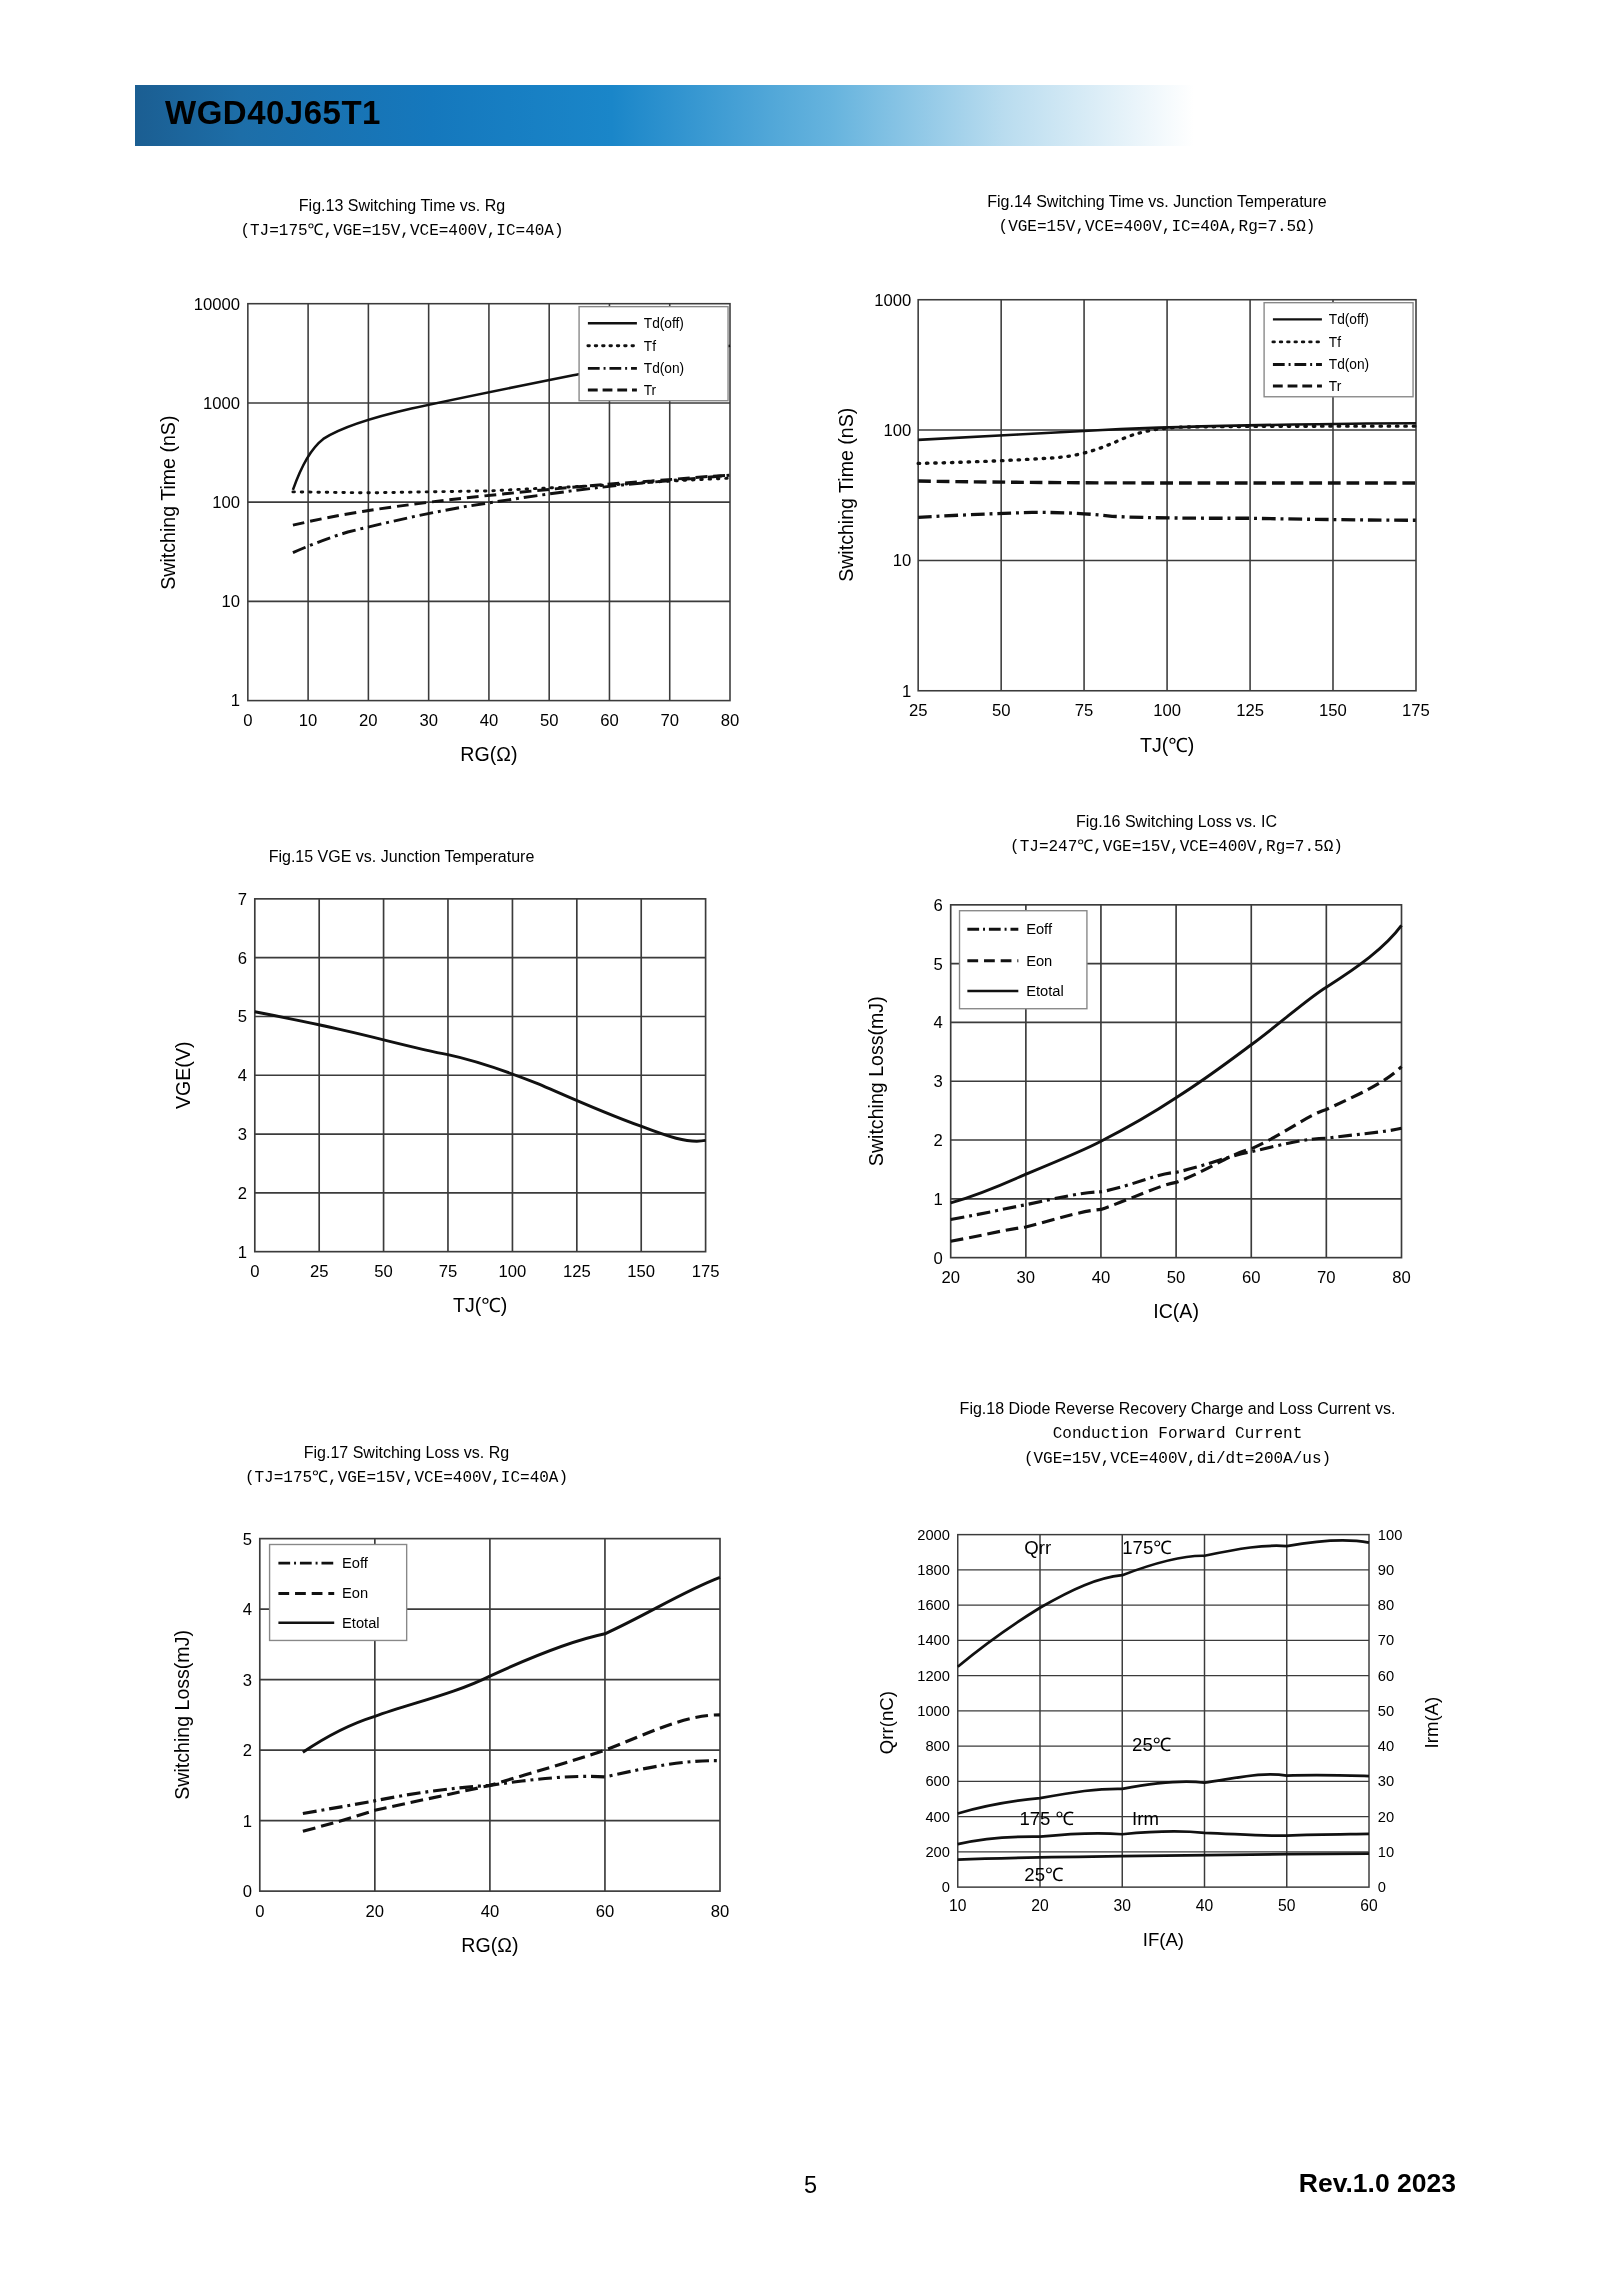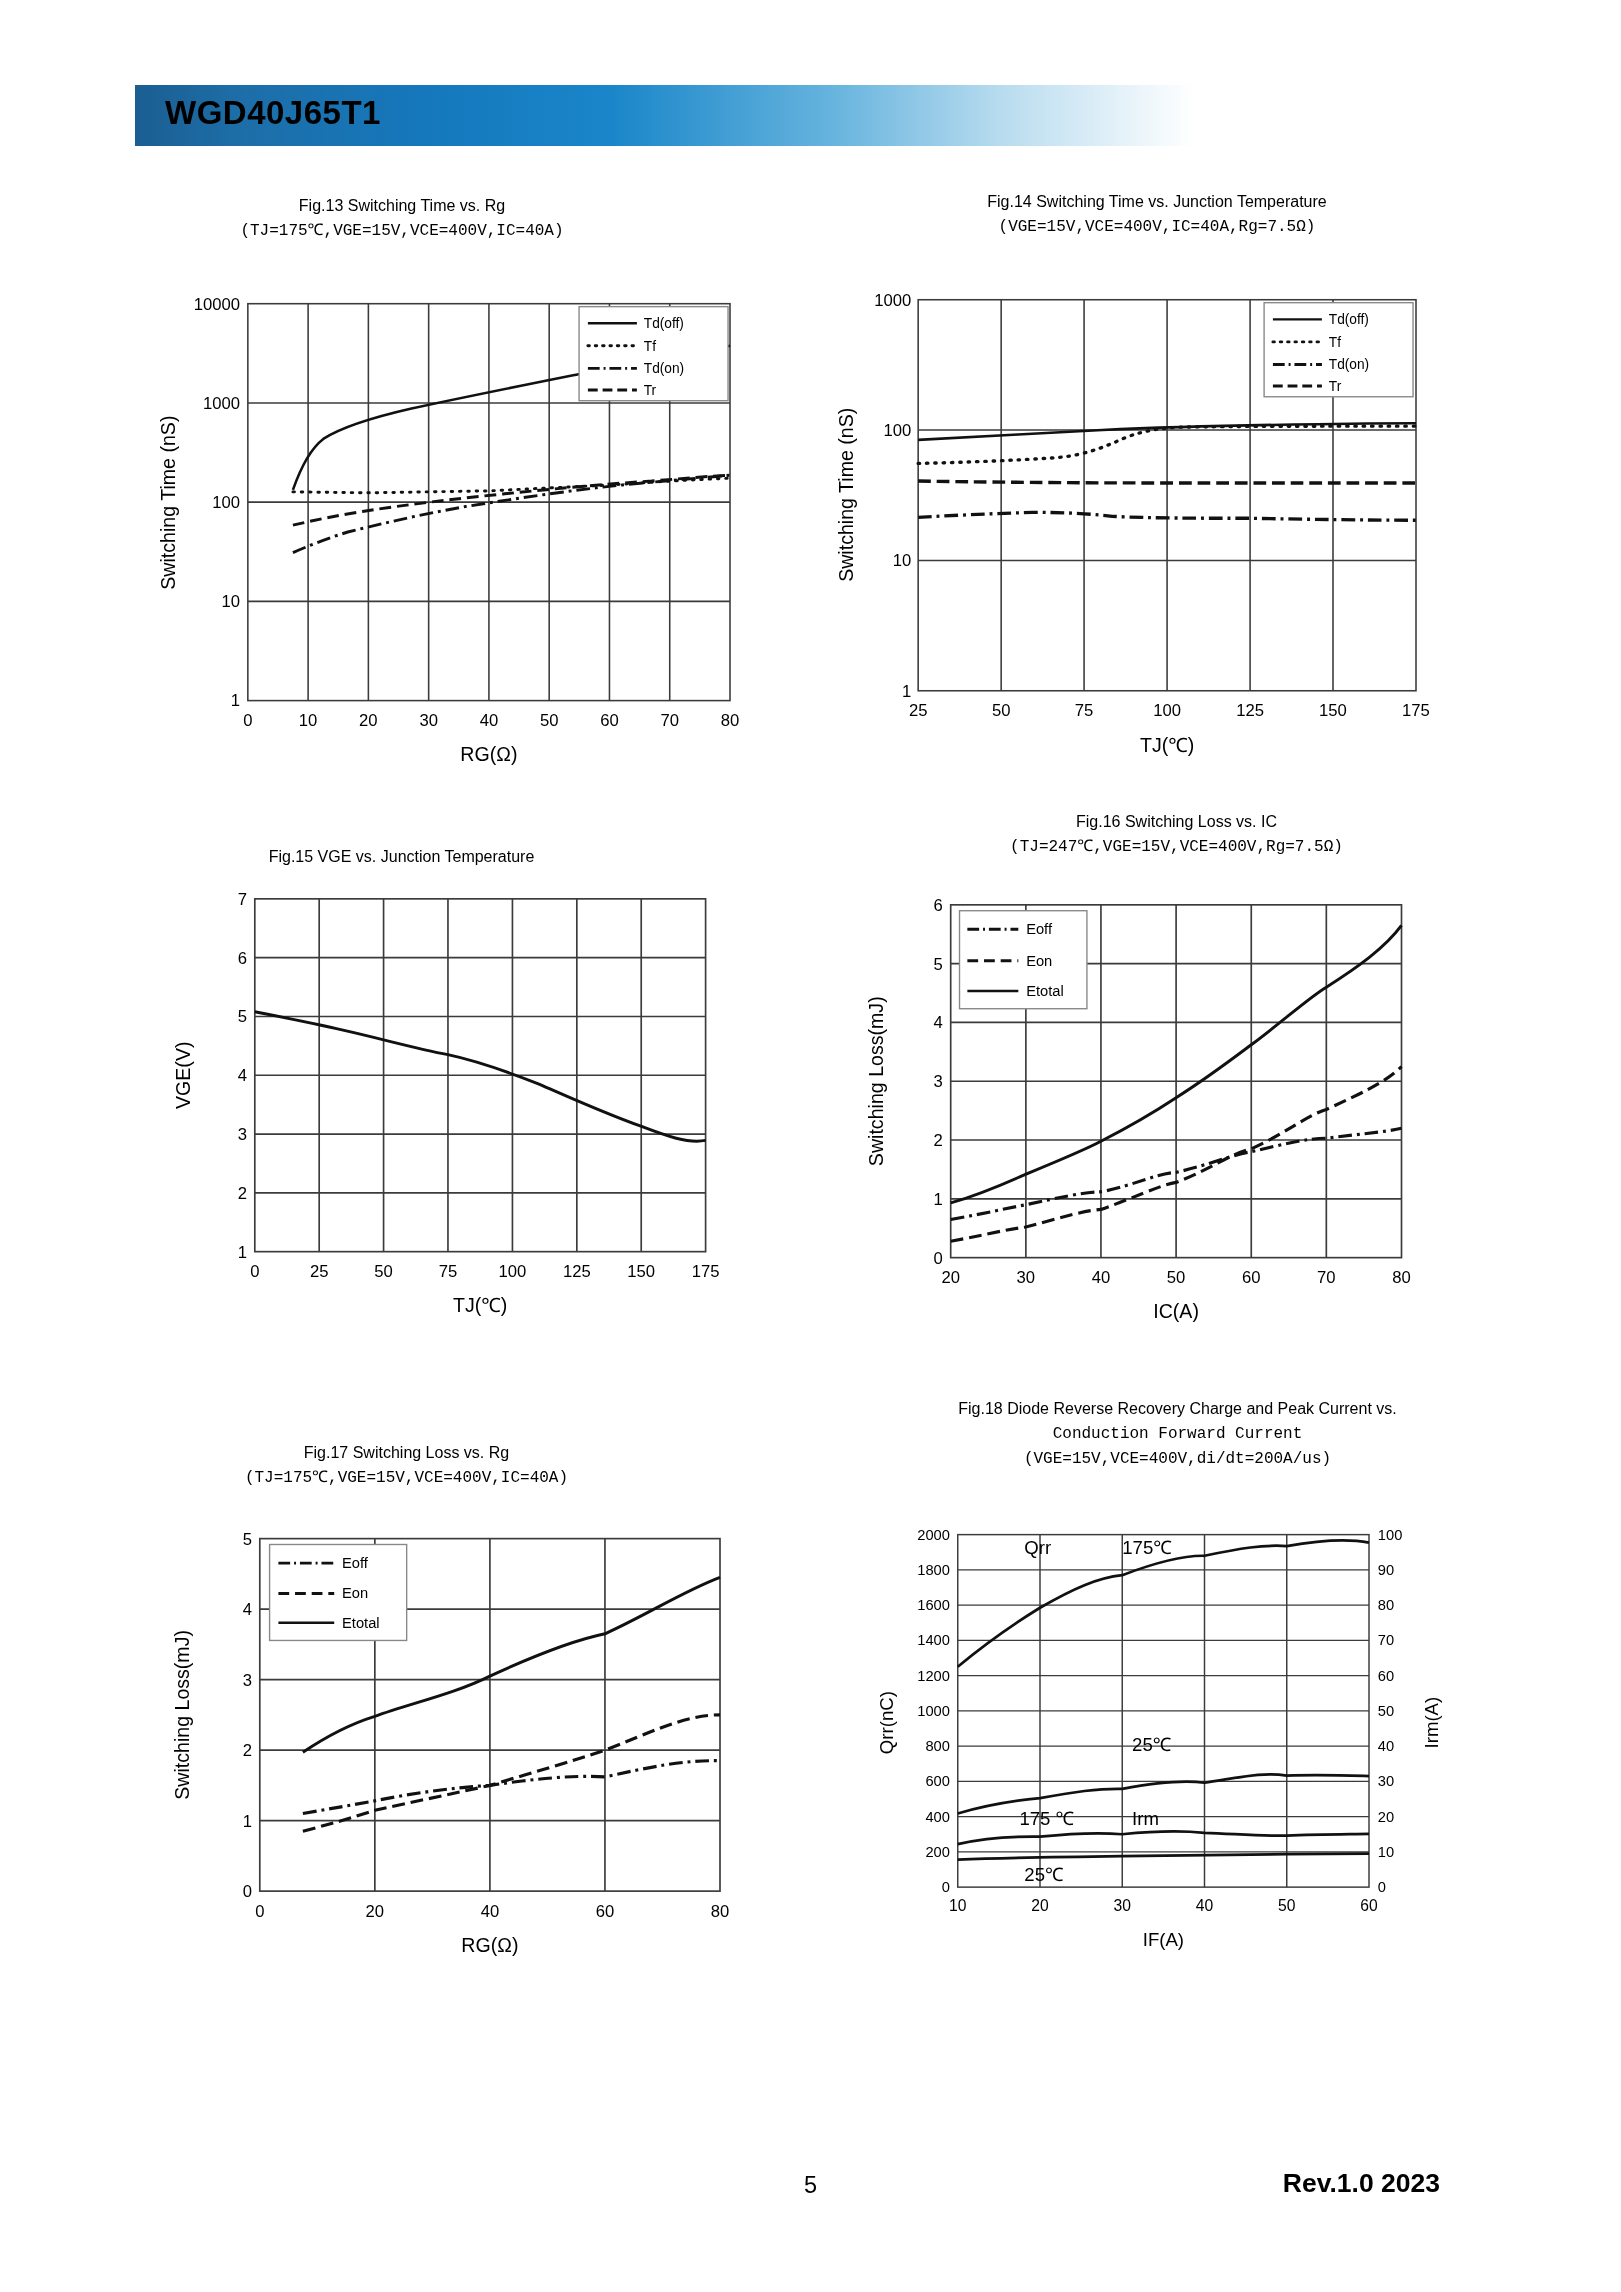--- a/index.html
+++ b/index.html
@@ -24,21 +24,21 @@
     letter-spacing:0.5px;
   }
   
   .cap { position:absolute; text-align:center; font-size:16px; line-height:1.55; white-space:nowrap; }
   .cap .l2 { display:block;font-family:Liberation Mono, monospace; }
   
   .chart { position:absolute;text-align:center; }
   .chart svg { display:block; }
   
   .pg-num { position:absolute; left:0; top:2172px; width:1621px; text-align:center; font-size:23.5px; }
-  .rev { position:absolute; right:181px; top:2168px; font-size:26.5px; font-weight:bold; }
+  .rev { position:absolute; right:165px; top:2168px; font-size:26.5px; font-weight:bold; }
 </style>
 </head>
 <body>
 
 <div class="banner"></div>
 <div class="banner-title">WGD40J65T1</div>
 
 <div class="cap" style="left:147px; top:194px; width:510px;">
   <span>Fig.13    Switching Time vs. Rg</span>
   <span class="l2">(TJ=175℃,VGE=15V,VCE=400V,IC=40A)</span>
@@ -326,21 +326,21 @@
     <text x="204" y="48" font-size="15" font-family="Liberation Sans, sans-serif">Eoff</text>
     <line x1="139" y1="74" x2="196" y2="74" stroke="#111" stroke-width="3" stroke-dasharray="11,6"></line>
     <text x="204" y="79" font-size="15" font-family="Liberation Sans, sans-serif">Eon</text>
     <line x1="139" y1="104" x2="196" y2="104" stroke="#111" stroke-width="2.6"></line>
     <text x="204" y="109" font-size="15" font-family="Liberation Sans, sans-serif">Etotal</text>
   </g>
 </svg>
 </div>
 
 <div class="cap" style="left:815px; top:1397px; width:725px;">
-  <span>Fig.18    Diode Reverse Recovery Charge and Peak Current vs.</span>
+  <span>Fig.18    Diode Reverse Recovery Charge and Loss Current vs.</span>
   <span class="l2">Conduction Forward Current</span>
   <span class="l2">(VGE=15V,VCE=400V,di/dt=200A/us)</span>
 </div>
 <div class="chart" style="left:838px; top:1517px;">
 <svg width="686" height="470" viewBox="0 0 700 480">
 
   <g stroke="#3b3b3b" stroke-width="1.5" fill="none">
     <rect x="122" y="18" width="420" height="360"></rect>
     <line x1="122" y1="54" x2="542" y2="54"></line>
     <line x1="122" y1="90" x2="542" y2="90"></line>

